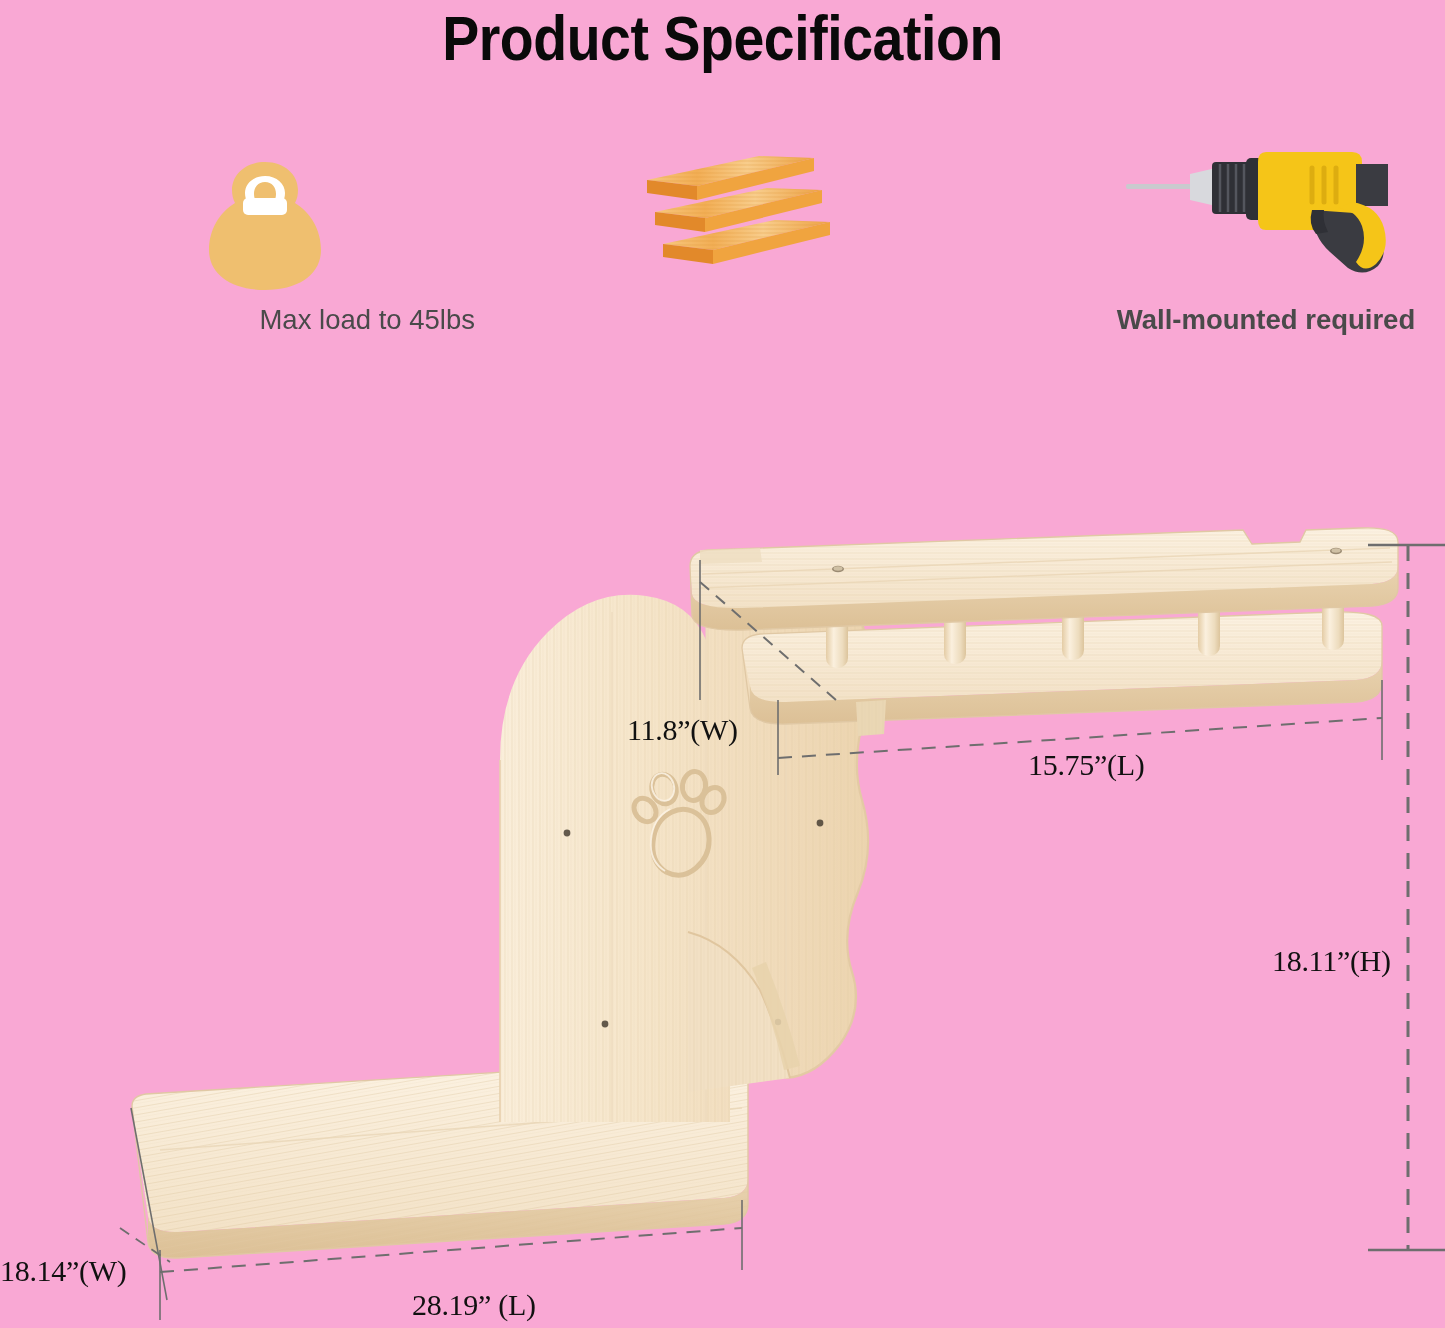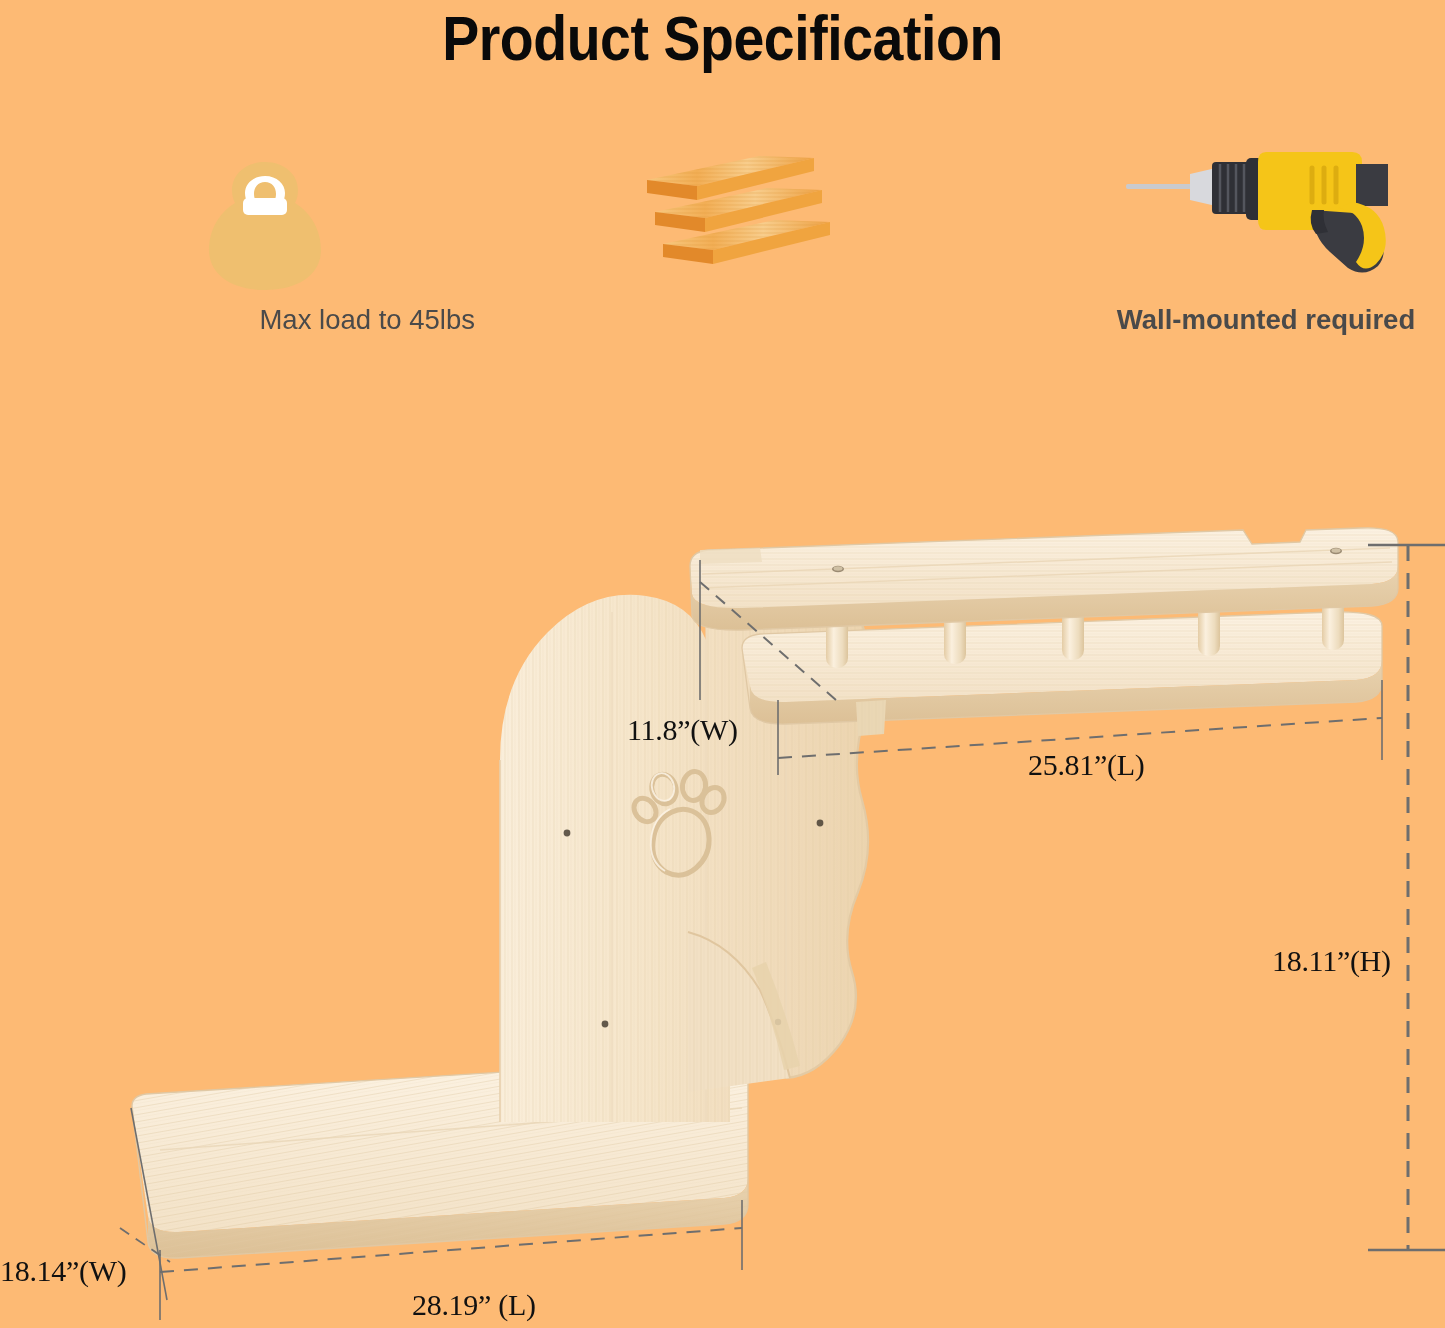--- a/index.html
+++ b/index.html
@@ -2,21 +2,21 @@
 <html><head>
 <meta charset="utf-8">
 <style>
   * { box-sizing: border-box; margin: 0; padding: 0; }
   html, body {
     width: 1445px; height: 1328px;
     background: #ffffff;
     font-family: "Liberation Sans", sans-serif;
     overflow: hidden;
   }
-  #root { position: relative; width: 1445px; height: 1328px; background: #fdba74; }
+  #root { position: relative; width: 1445px; height: 1328px; background: #f9a8d4; }
 
   
   .title {
     position: absolute; left: 0; top: 2px; width: 1445px;
     text-align: center;
     font-family: "Liberation Sans", sans-serif;
     font-weight: bold;
     font-size: 63px;
     letter-spacing: -0.5px;
     color: #0a0a0a;
@@ -359,18 +359,18 @@
       <path d="M131 1108 L167 1300" stroke-width="1.6" stroke-dasharray="0"></path>
       <path d="M120 1228 L170 1262" stroke-dasharray="11 8" stroke-width="1.8"></path>
 
       <path d="M160 1272 L742 1228" stroke-dasharray="14 10" stroke-width="2"></path>
       <path d="M160 1250 L160 1320" stroke-width="1.6"></path>
       <path d="M742 1200 L742 1270" stroke-width="1.6"></path>
     </g>
   </svg>
 
   <div class="dimlabel" id="dim-w-top">11.8”(W)</div>
-  <div class="dimlabel" id="dim-l-top">25.81”(L)</div>
+  <div class="dimlabel" id="dim-l-top">15.75”(L)</div>
   <div class="dimlabel" id="dim-h">18.11”(H)</div>
   <div class="dimlabel" id="dim-w-bot">18.14”(W)</div>
   <div class="dimlabel" id="dim-l-bot">28.19” (L)</div>
 
 </div>
 
 </body></html>

